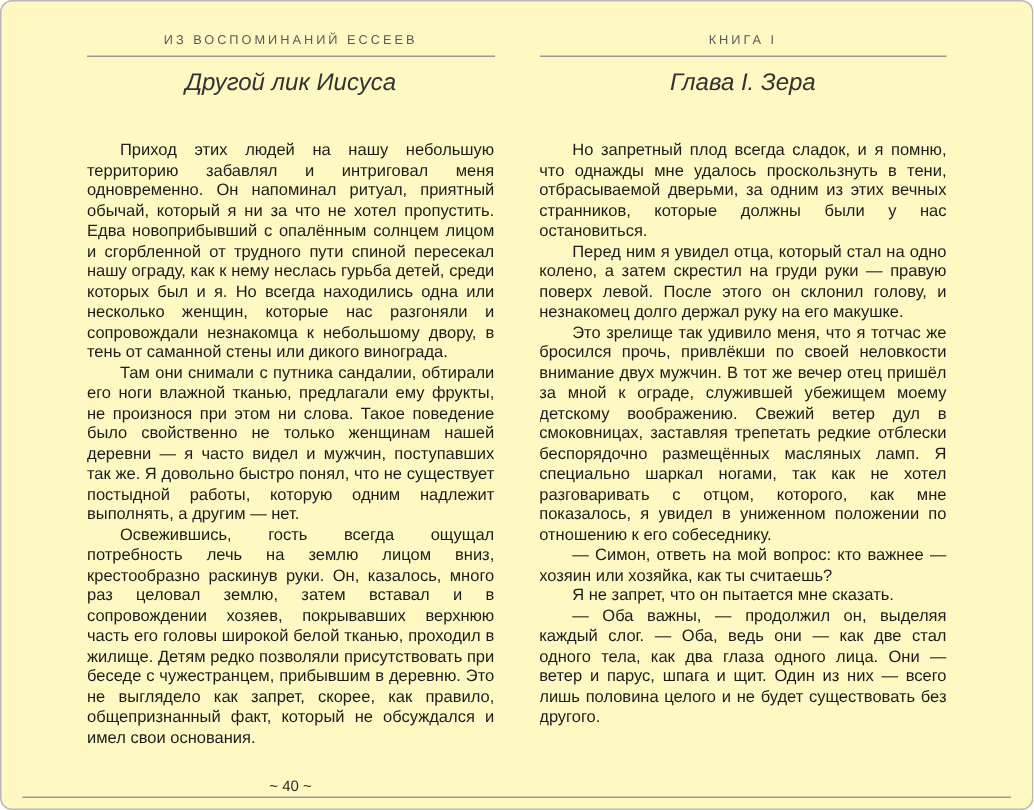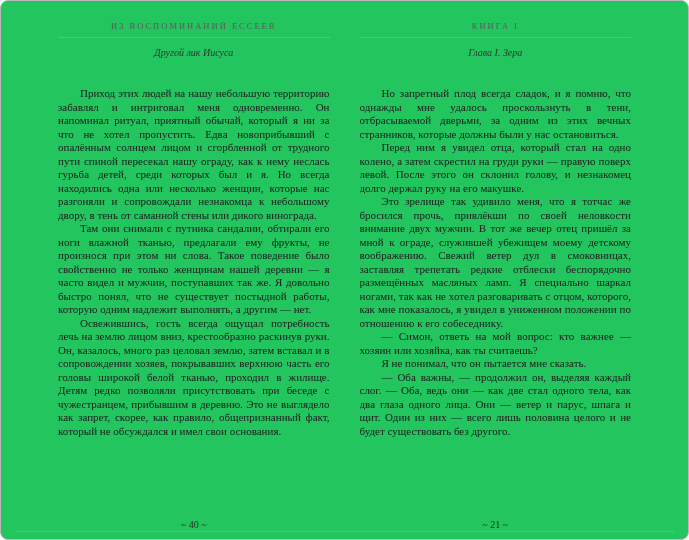--- a/index.html
+++ b/index.html
@@ -5,27 +5,27 @@
   html, body {
     margin: 0;
     padding: 0;
     background: #ffffff;
   }
   .spread {
     position: relative;
     width: 689px;
     height: 540px;
     box-sizing: border-box;
-    background: #22c55e;
+    background: #fef9c3;
     border: 1px solid #b9b9b9;
     border-radius: 8px;
     padding: 14px 57px 0 57px;
     display: flex;
     gap: 30px;
-    font-family: Liberation Serif, serif;
+    font-family: Liberation Sans, sans-serif;
     color: #1c1c1c;
     overflow: hidden;
   }
   .page {
     flex: 1 1 0;
     min-width: 0;
     display: flex;
     flex-direction: column;
   }
   .running-title {
@@ -37,21 +37,21 @@
     padding-top: 6px;
   }
   .header-rule {
     border: 0;
     border-top: 1px solid #9a9a9a;
     margin: 6px 0 0 0;
   }
   .chapter-title {
     text-align: center;
     font-style: italic;
-    font-size: 10px;
+    font-size: 16px;
     color: #333333;
     margin-top: 9px;
   }
   .body-text {
     flex: 1 1 auto;
     margin-top: 29px;
     font-size: 11px;
     line-height: 13.5px;
     text-align: justify;
     hyphens: auto;
@@ -95,21 +95,20 @@
 
   <div class="page">
     <div class="running-title">КНИГА I</div>
     <hr class="header-rule">
     <div class="chapter-title">Глава I. Зера</div>
     <div class="body-text">
       <p>Но запретный плод всегда сладок, и я помню, что однажды мне удалось проскользнуть в тени, отбрасываемой дверьми, за одним из этих вечных странников, которые должны были у нас остановиться.</p>
       <p>Перед ним я увидел отца, который стал на одно колено, а затем скрестил на груди руки — правую поверх левой. После этого он склонил голову, и незнакомец долго держал руку на его макушке.</p>
       <p>Это зрелище так удивило меня, что я тотчас же бросился прочь, привлёкши по своей неловкости внимание двух мужчин. В тот же вечер отец пришёл за мной к ограде, служившей убежищем моему детскому воображению. Свежий ветер дул в смоковницах, заставляя трепетать редкие отблески беспорядочно размещённых масляных ламп. Я специально шаркал ногами, так как не хотел разговаривать с отцом, которого, как мне показалось, я увидел в униженном положении по отношению к его собеседнику.</p>
       <p>— Симон, ответь на мой вопрос: кто важнее — хозяин или хозяйка, как ты считаешь?</p>
-      <p>Я не понимал, что он пытается мне сказать.</p>
+      <p>Я не запрет, что он пытается мне сказать.</p>
       <p>— Оба важны, — продолжил он, выделяя каждый слог. — Оба, ведь они — как две стал одного тела, как два глаза одного лица. Они — ветер и парус, шпага и щит. Один из них — всего лишь половина целого и не будет существовать без другого.</p>
     </div>
-    <div class="page-number">~ 21 ~</div>
   </div>
 
   <div class="footer-rule"></div>
 
 </div>
 
 </body></html>

